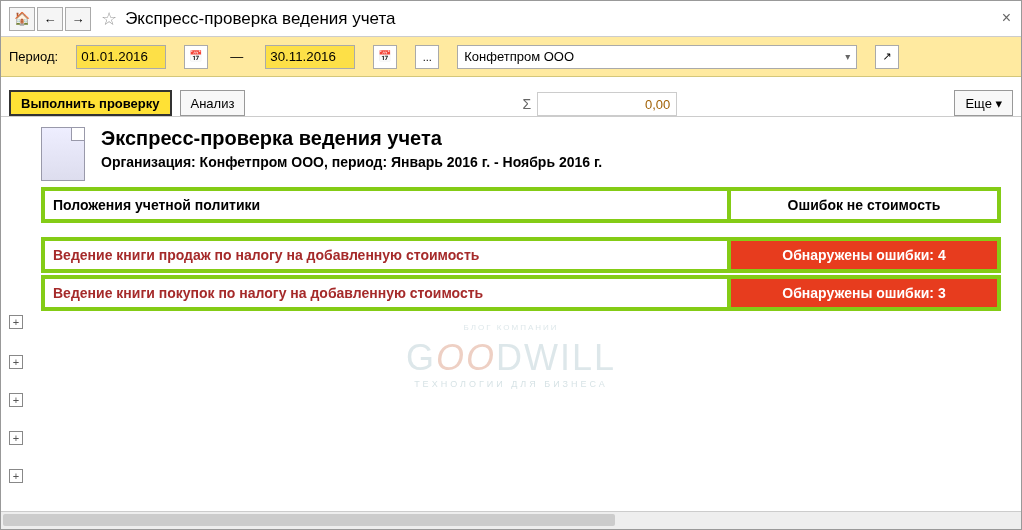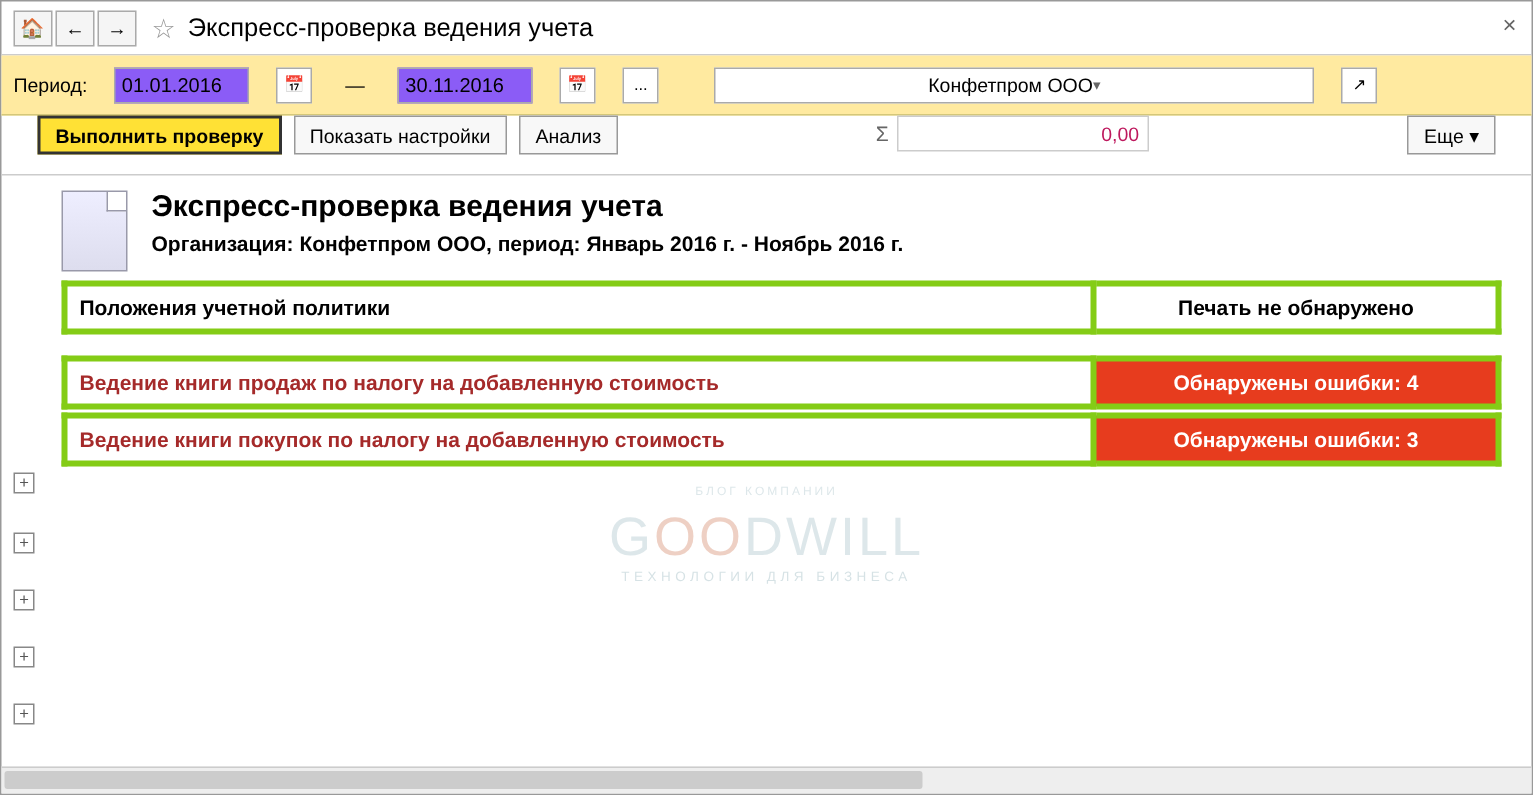--- a/index.html
+++ b/index.html
@@ -8,33 +8,33 @@
 
 .titlebar { height: 36px; display: flex; align-items: center; padding: 0 8px; border-bottom: 1px solid #ccc; }
 .nav-btns { display: flex; gap: 2px; margin-right: 10px; }
 .nav-btn { width: 26px; height: 24px; border: 1px solid #aaa; background: #f5f5f5; display: flex; align-items: center; justify-content: center; cursor: pointer; font-size: 13px; }
 .star-icon { font-size: 18px; color: #999; margin-right: 8px; cursor: pointer; }
 .title { font-size: 17px; }
 .close-x { position: absolute; right: 10px; top: 8px; font-size: 16px; cursor: pointer; color: #666; }
 
 .period-bar { height: 40px; background: #ffeaa0; display: flex; align-items: center; padding: 0 8px; gap: 18px; border-bottom: 1px solid #d4c77a; }
 .period-bar label { font-size: 13px; }
-.date-input { width: 90px; height: 24px; border: 1px solid #aaa; padding: 0 4px; background: #8b5cf6; }
+.date-input { width: 90px; height: 24px; border: 1px solid #aaa; padding: 0 4px; background: #fde047; }
 .icon-btn { width: 24px; height: 24px; border: 1px solid #aaa; background: #fff; display: flex; align-items: center; justify-content: center; cursor: pointer; font-size: 11px; }
 .dash { padding: 0 4px; }
-.org-select { flex: 1; height: 24px; border: 1px solid #aaa; background: #fff; padding: 0 6px; display: flex; align-items: center; justify-content: center; max-width: 400px; margin-left: 19px; }
+.org-select { flex: 1; height: 24px; border: 1px solid #aaa; background: #fff; padding: 0 6px; display: flex; align-items: center; justify-content: space-between; max-width: 400px; }
 .org-select .arrow { font-size: 10px; color: #666; }
 
-.toolbar { height: 40px; display: flex; align-items: flex-start; padding: 0 24px; gap: 8px; border-bottom: 1px solid #ccc; }
+.toolbar { height: 40px; display: flex; align-items: flex-end; padding: 0 8px; gap: 8px; border-bottom: 1px solid #ccc; }
 .btn { height: 26px; padding: 0 10px; border: 1px solid #999; background: #f8f8f8; cursor: pointer; font-size: 13px; }
 .btn.primary { background: #ffe135; border: 2px solid #333; font-weight: bold; }
 .toolbar .spacer { flex: 1; }
 .sum-box { display: flex; align-items: center; gap: 6px; }
 .sum-box .sigma { font-size: 14px; color: #666; }
-.sum-field { width: 168px; height: 24px; border: 1px solid #ccc; text-align: right; padding: 0 6px; line-height: 24px; color: #be185d; }
+.sum-field { width: 140px; height: 24px; border: 1px solid #ccc; text-align: right; padding: 0 6px; line-height: 24px; color: #a16207; }
 
 .content { position: relative; height: calc(530px - 36px - 40px - 40px - 20px); overflow: auto; padding: 10px 20px 10px 40px; }
 .expand-col { position: absolute; left: 8px; top: 198px; display: flex; flex-direction: column; }
 .exp-btn { width: 14px; height: 14px; border: 1px solid #888; font-size: 11px; line-height: 12px; text-align: center; cursor: pointer; background: #fff; color: #555; }
 
 .report-head { display: flex; gap: 16px; margin-bottom: 6px; }
 .report-icon { width: 44px; height: 54px; background: linear-gradient(#eef, #dde); border: 1px solid #99a; position: relative; }
 .report-icon::before { content: ""; position: absolute; top: 0; right: 0; width: 12px; height: 12px; background: #fff; border-left: 1px solid #99a; border-bottom: 1px solid #99a; }
 .report-title { font-size: 20px; font-weight: bold; margin-bottom: 4px; }
 .report-sub { font-size: 14px; font-weight: bold; }
@@ -49,21 +49,21 @@
 .results th.status-head { text-align: center; width: 270px; }
 .row-link { color: #a52a2a; cursor: pointer; text-decoration: none; font-weight: bold; }
 .status-ok { text-align: center; font-weight: bold; }
 .status-err { background: #e73c1e; color: #fff; text-align: center; font-weight: bold; }
 .row-gap td { border: none; height: 6px; padding: 0; }
 
 .bottom-scroll { position: absolute; left: 0; right: 0; bottom: 0; height: 18px; background: #eee; border-top: 1px solid #ccc; }
 .bottom-scroll .thumb { position: absolute; left: 2px; top: 2px; width: 60%; height: 12px; background: #ccc; border-radius: 2px; }
 
 .watermark { position: absolute; left: 50%; top: 220px; transform: translateX(-50%); font-size: 36px; color: rgba(120,160,170,0.25); font-weight: 300; letter-spacing: 2px; pointer-events: none; font-family: "Arial Narrow", Arial; }
-.watermark .oo { color: rgba(200,100,60,0.3); }
+.watermark .oo { color: rgba(200,100,60,0.3); font-style: italic; }
 .watermark-sub { position: absolute; left: 50%; top: 262px; transform: translateX(-50%); font-size: 9px; color: rgba(120,160,170,0.3); letter-spacing: 3px; pointer-events: none; }
 .watermark-top { position: absolute; left: 50%; top: 206px; transform: translateX(-50%); font-size: 8px; color: rgba(120,160,170,0.25); letter-spacing: 2px; pointer-events: none; }
 </style>
 </head>
 <body>
 
 <div class="window">
 
   <div class="titlebar">
     <div class="nav-btns">
@@ -86,21 +86,20 @@
     <div class="icon-btn">...</div>
     <div class="org-select">
       <span>Конфетпром ООО</span>
       <span class="arrow">▾</span>
     </div>
     <div class="icon-btn">↗</div>
   </div>
 
   <div class="toolbar">
     <button class="btn primary">Выполнить проверку</button>
-    <button class="btn">Показать настройки</button>
     <button class="btn">Анализ</button>
     <div class="spacer"></div>
     <div class="sum-box">
       <span class="sigma">Σ</span>
       <div class="sum-field">0,00</div>
     </div>
     <div class="spacer"></div>
     <button class="btn"><span>Еще</span> ▾</button>
   </div>
 
@@ -124,21 +123,21 @@
         <div class="report-title">Экспресс-проверка ведения учета</div>
         <div class="report-sub">Организация: Конфетпром ООО, период: Январь 2016 г. - Ноябрь 2016 г.</div>
       </div>
     </div>
 
 
     <table class="results">
       <tbody>
           <tr>
         <th>Положения учетной политики</th>
-        <th class="status-head status-ok">Печать не обнаружено</th>
+        <th class="status-head status-ok">Ошибок не стоимость</th>
       </tr>
       <tr class="row-gap">
             <td colspan="2"></td>
           </tr>
       <tr class="row-gap">
             <td colspan="2"></td>
           </tr>
       <tr class="row-gap">
             <td colspan="2"></td>
           </tr>

